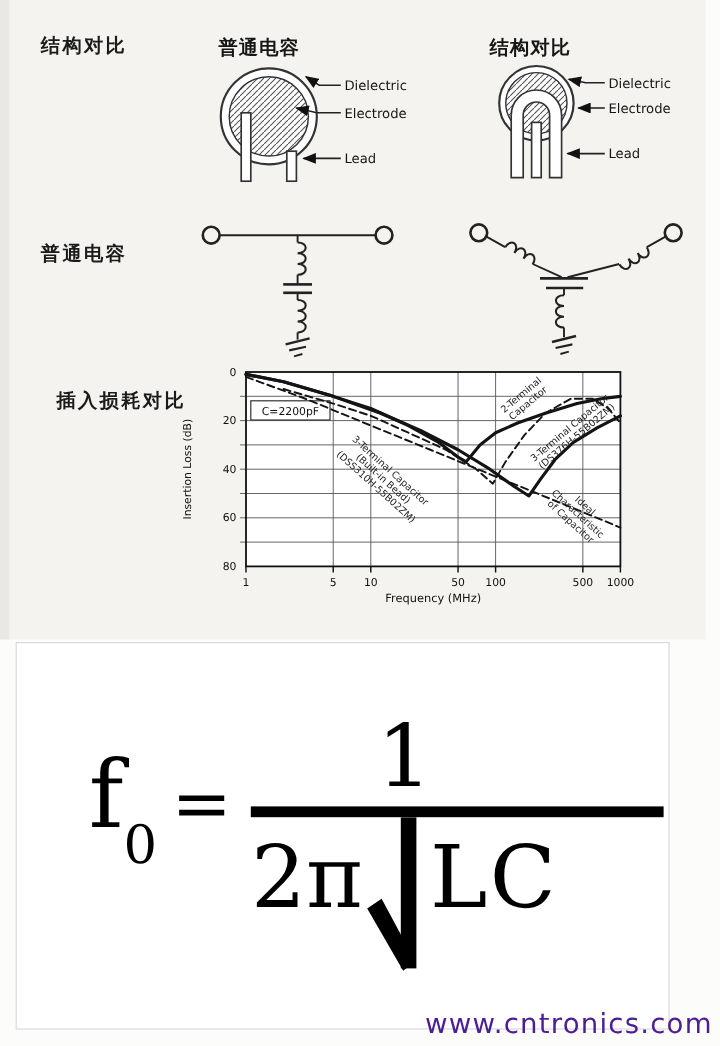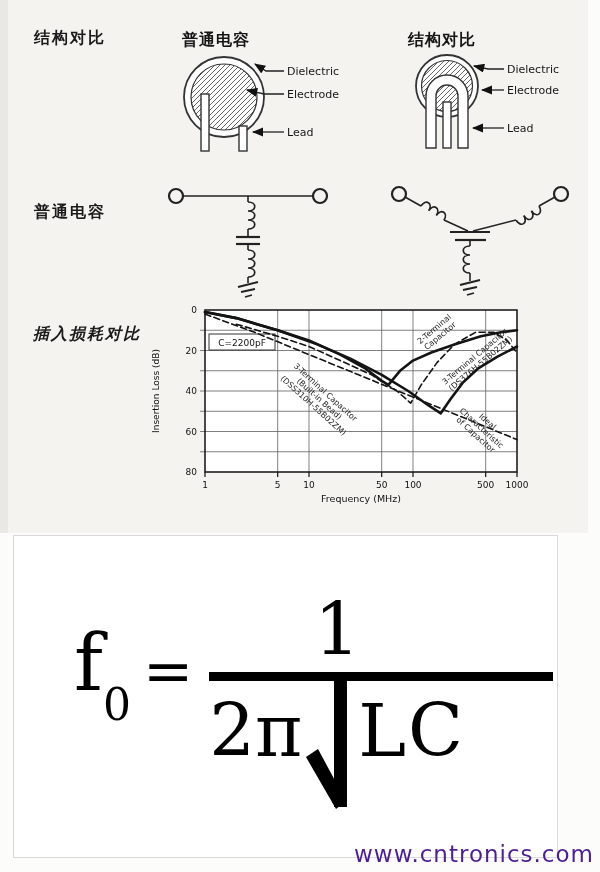--- a/index.html
+++ b/index.html
@@ -3,21 +3,21 @@
 <meta charset="utf-8">
 <style>
   html,body{margin:0;padding:0;}
   body{width:600px;height:872px;position:relative;background:#fcfcfb;overflow:hidden;
        font-family:"DejaVu Sans","Liberation Sans",sans-serif;color:#1c1c1c;}
   .edge-strip{position:absolute;left:0;top:0;width:8px;height:533px;background:#e9e8e5;}
   .scan{position:absolute;left:8px;top:0;width:580px;height:533px;background:#f4f3f0;}
   .sec-label{position:absolute;font-size:16px;font-weight:bold;letter-spacing:2px;color:#1b1b1b;}
   #lbl-structure{left:34px;top:28px;}
   #lbl-equiv{left:34px;top:202px;}
-  #lbl-loss{left:33px;top:324px;font-style:italic;}
+  #lbl-loss{left:47px;top:324px;}
   .cap-title{position:absolute;font-size:16px;font-weight:bold;letter-spacing:1px;color:#161616;}
   #title-ordinary{left:182px;top:30px;}
   #title-three{left:408px;top:30px;}
   svg text{font-family:"DejaVu Sans","Liberation Sans",sans-serif;}
   .card{position:absolute;left:13px;top:535px;width:543px;height:321px;background:#ffffff;
         border:1px solid #d9d9d9;}
   .formula{position:absolute;left:60px;top:58px;display:flex;align-items:flex-start;
            font-family:"DejaVu Serif","Liberation Serif",serif;color:#000;}
   .fvar{font-size:78px;line-height:1;margin-top:30px;text-align:center;}
   .fvar sub{font-size:44px;line-height:1;vertical-align:-30px;}

